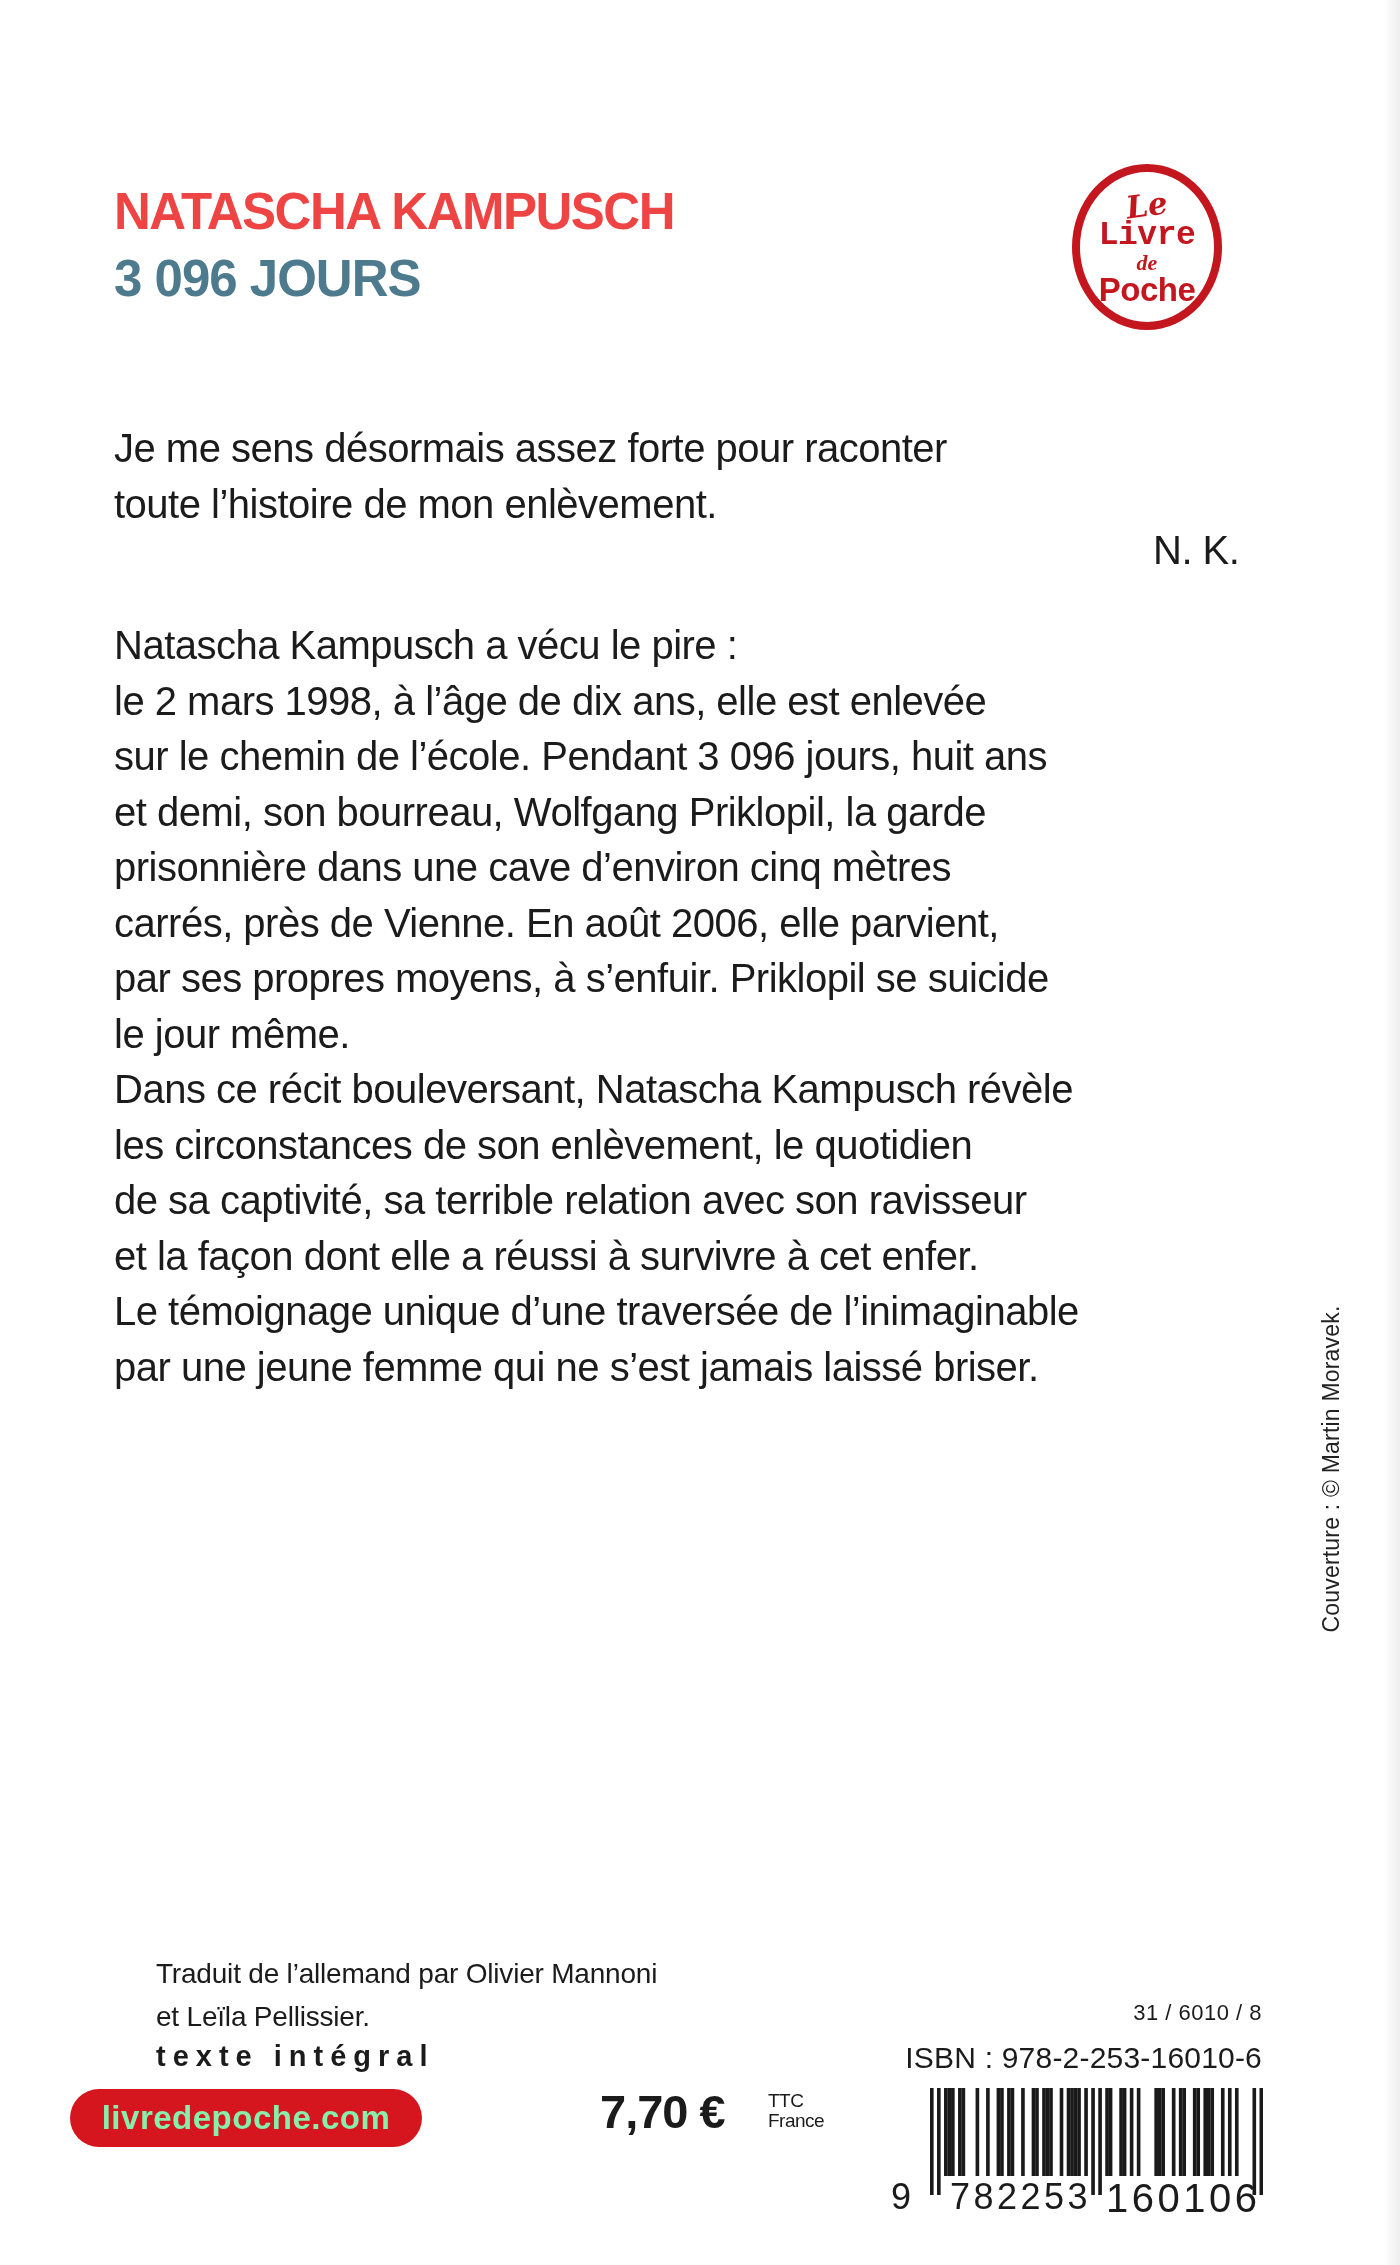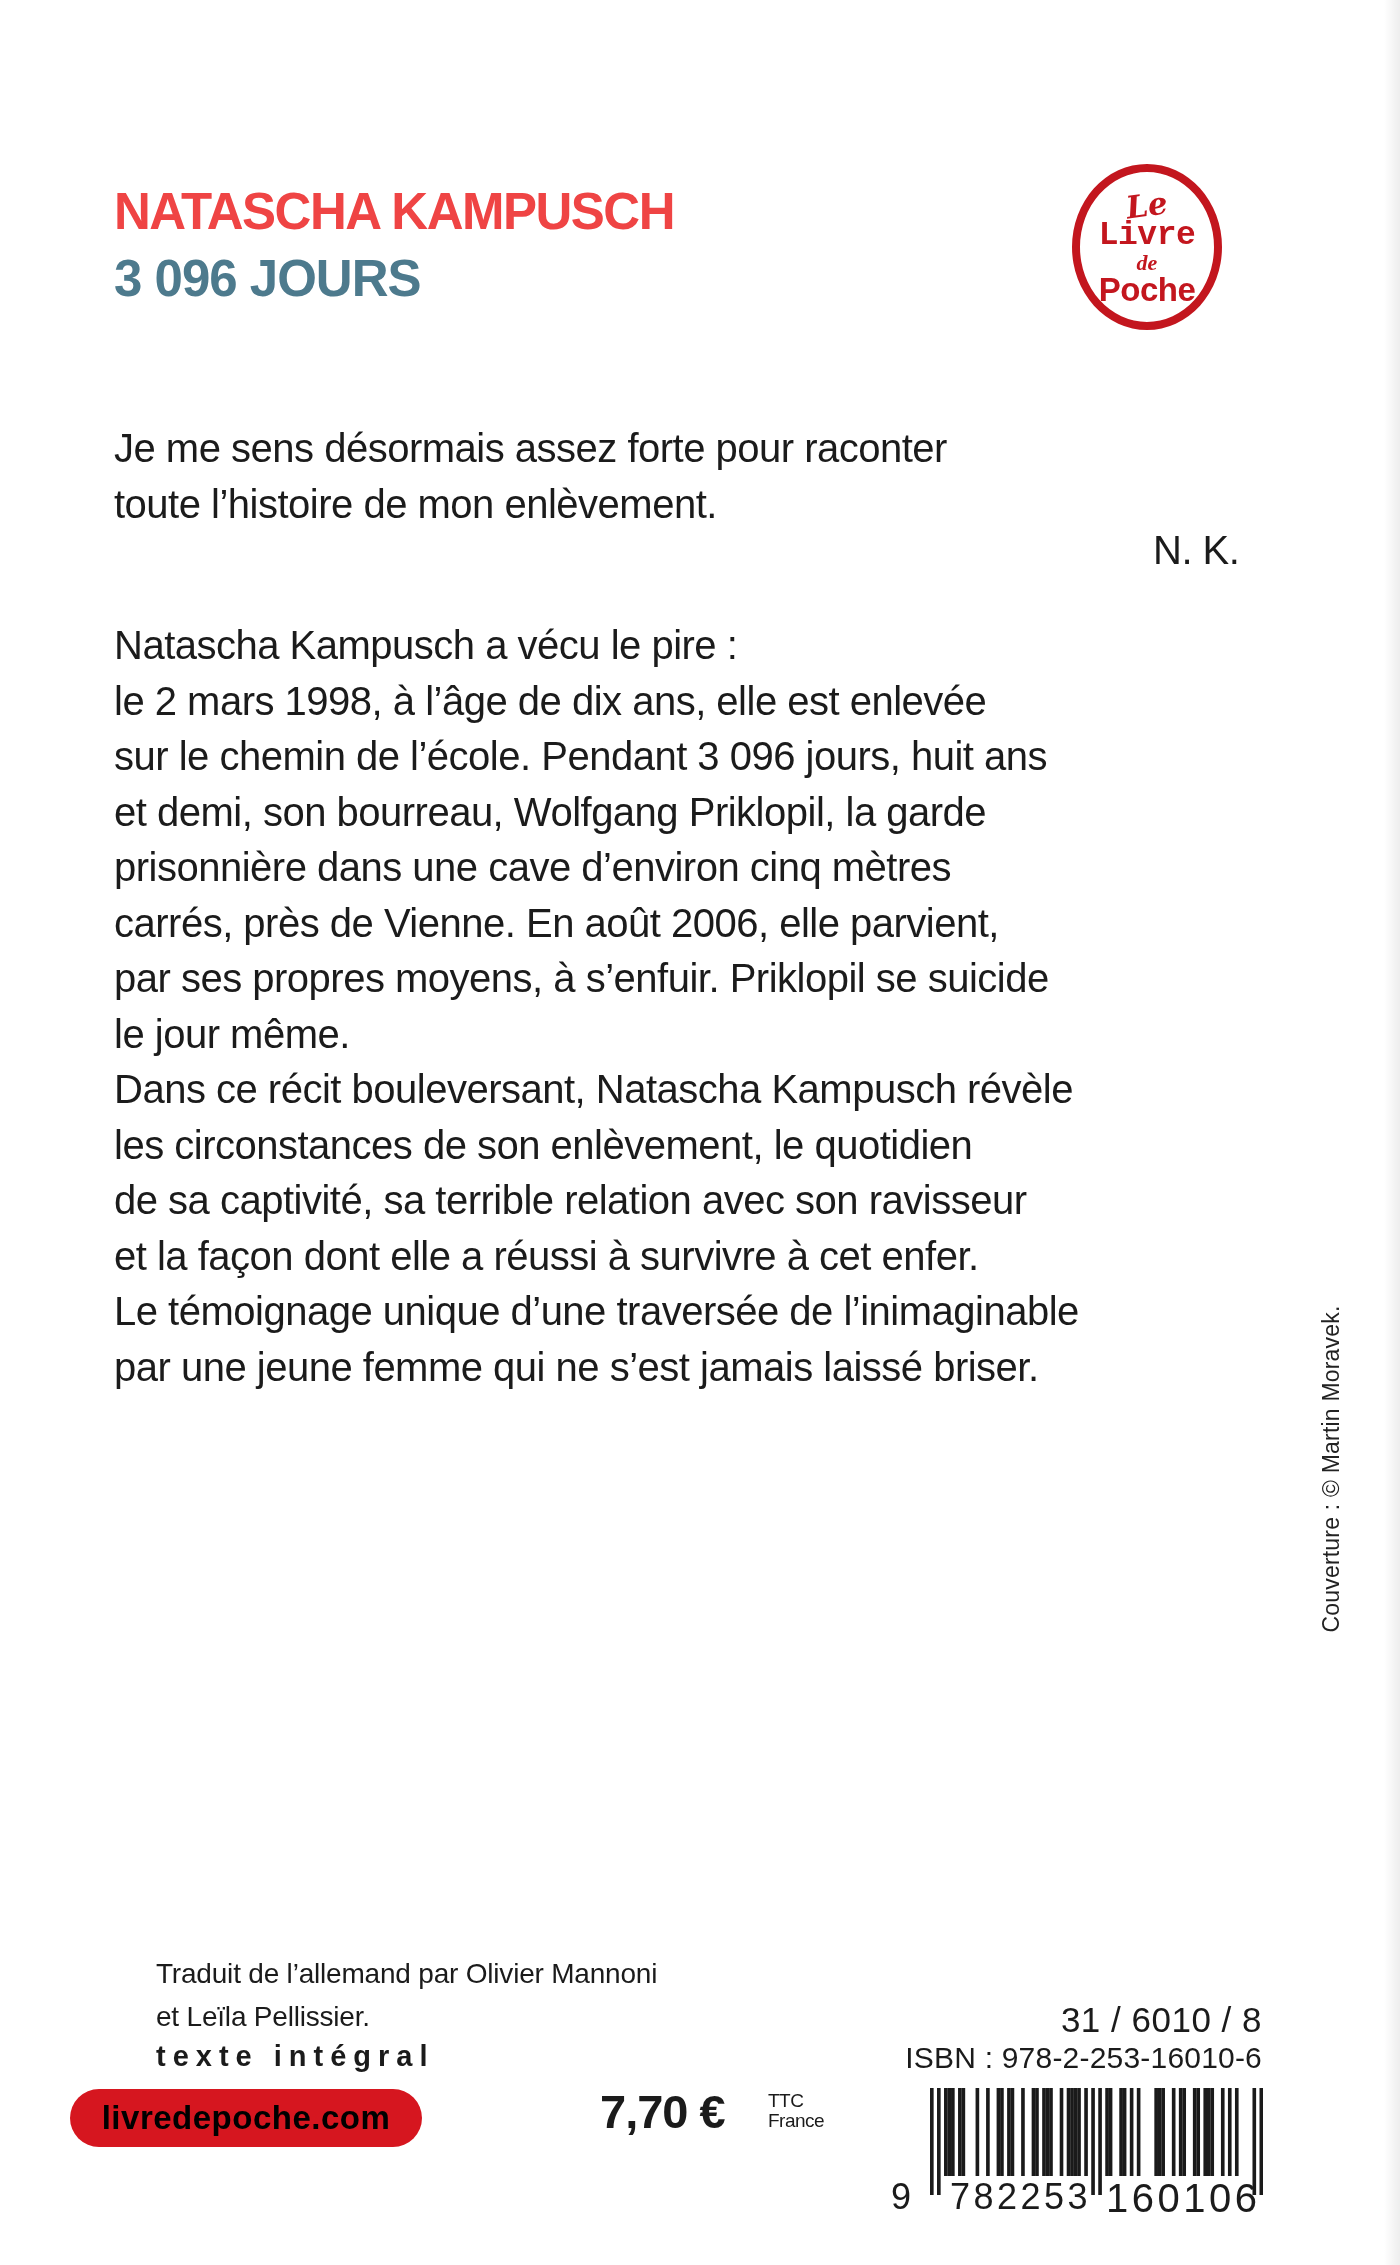--- a/index.html
+++ b/index.html
@@ -58,33 +58,33 @@
   }
   .texte-integral{
     left:156px;top:2040px;
     font-size:29px;font-weight:bold;letter-spacing:7px;white-space:nowrap;
   }
   .site-pill{
     left:70px;top:2089px;width:352px;height:58px;
     background:#d6161f;border-radius:29px;
     display:flex;align-items:center;justify-content:center;
   }
-  .site-pill span{color:#000000;font-size:33px;font-weight:bold;letter-spacing:0.5px;}
+  .site-pill span{color:#86efac;font-size:33px;font-weight:bold;letter-spacing:0.5px;}
   .price{
     left:600px;top:2084px;
     font-size:47px;font-weight:bold;letter-spacing:-1px;white-space:nowrap;
   }
   .price-note{
     left:768px;top:2091px;
     font-size:19px;line-height:20px;letter-spacing:-0.5px;
   }
   
   .edition-code{
     right:138px;top:2000px;
-    font-size:35px;letter-spacing:0.5px;white-space:nowrap;
+    font-size:22px;letter-spacing:0.5px;white-space:nowrap;
   }
   .isbn{
     right:138px;top:2041px;
     font-size:30px;letter-spacing:0.2px;white-space:nowrap;
   }
   .barcode{left:930px;top:2088px;}
   .bc-digit-first{left:891px;top:2176px;font-size:36px;}
   .bc-digit-left{left:950px;top:2176px;font-size:36px;letter-spacing:3.5px;}
   .bc-digit-right{left:1106px;top:2176px;font-size:40px;letter-spacing:3.5px;}
   

